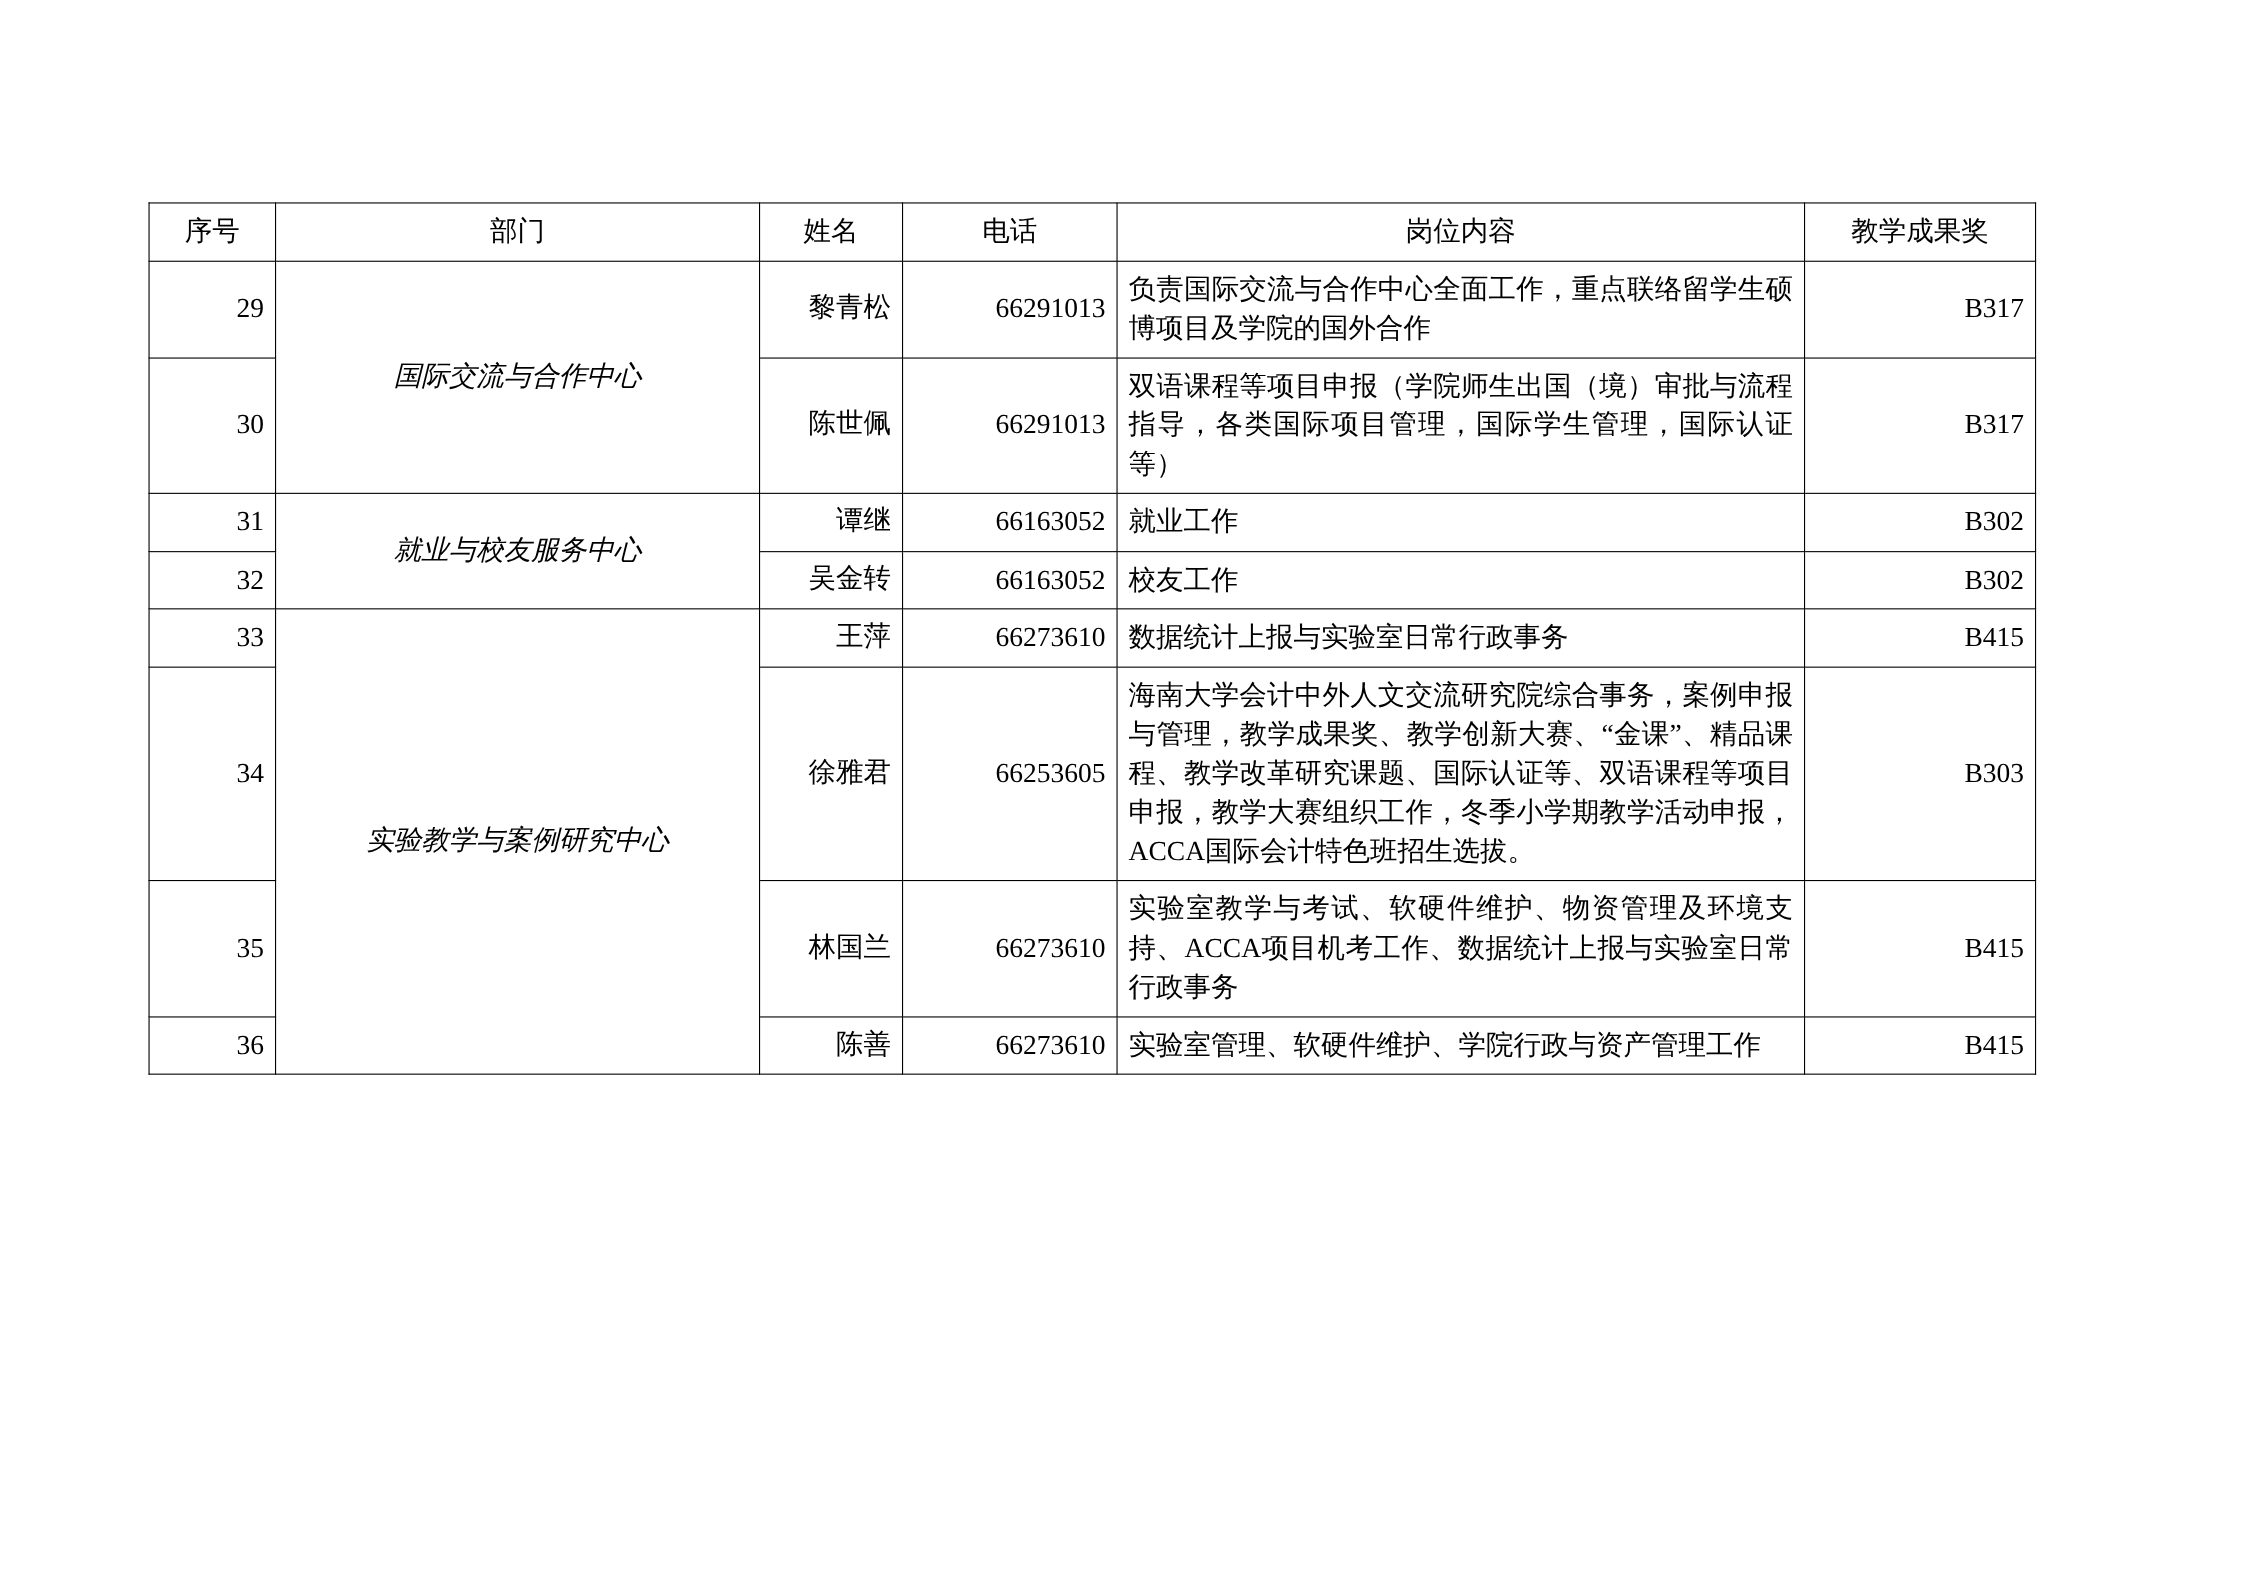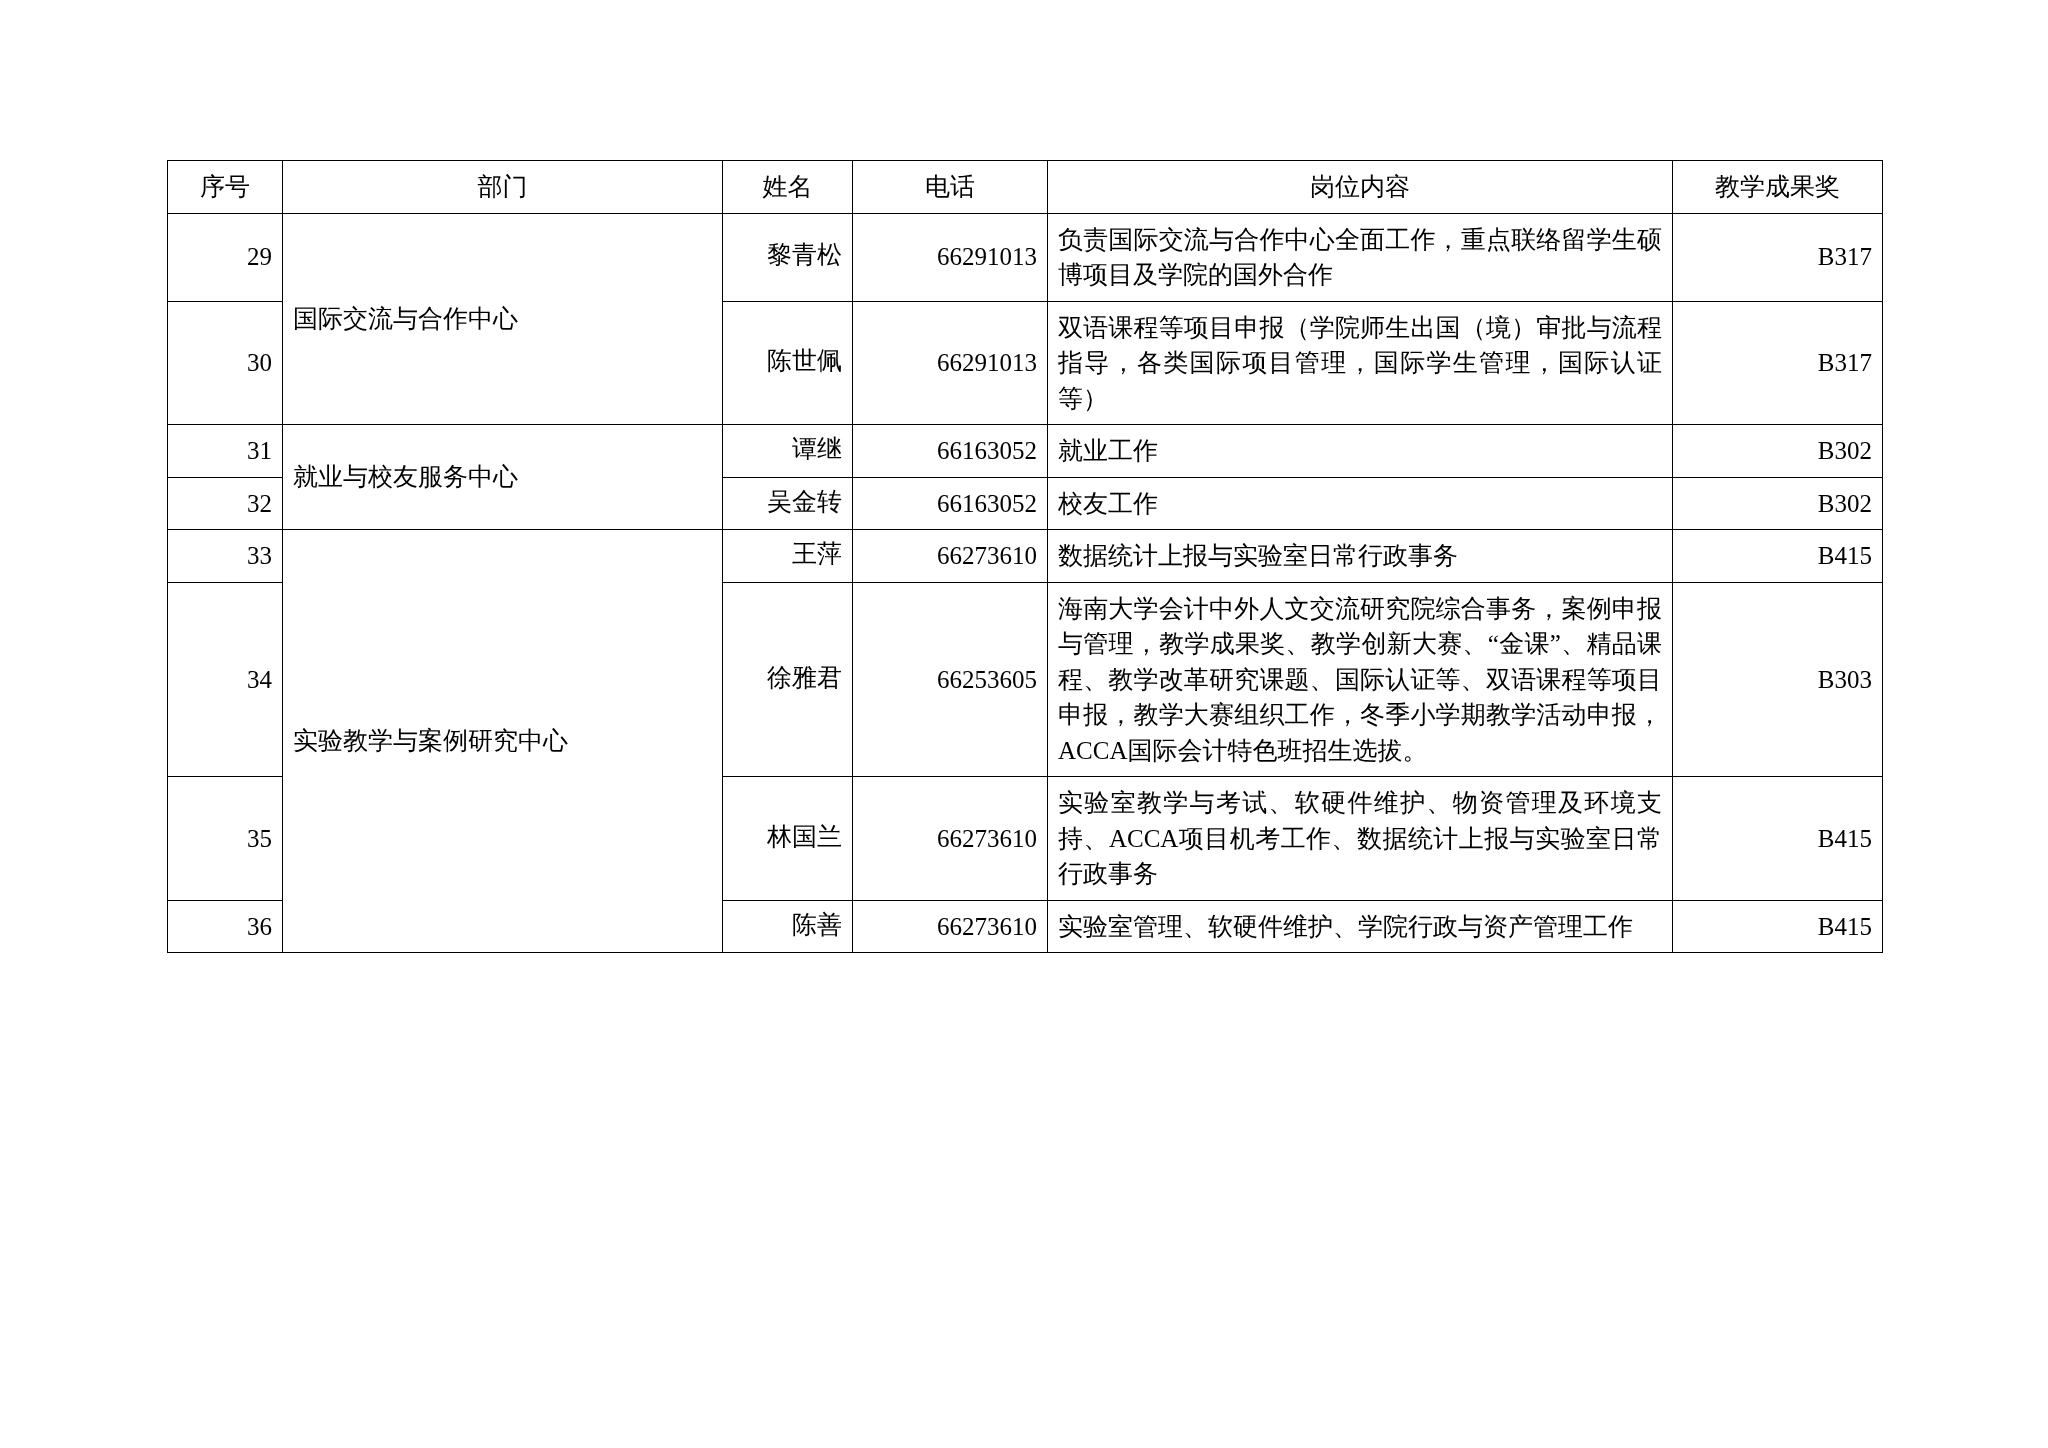--- a/index.html
+++ b/index.html
@@ -18,23 +18,22 @@
     position: absolute;
     left: 0;
     top: 0;
     width: 2048px;
     height: 1448px;
     background: #ffffff;
   }
   .table-wrap {
     position: absolute;
     left: 135px;
-    top: 160px;
+    top: 184px;
     width: 1715px;
-    margin-left: 32px;
   }
   table.doc-table {
     border-collapse: collapse;
     width: 1715px;
     table-layout: fixed;
   }
   table.doc-table td {
     border: 1.5px solid #000000;
     padding: 8px 10px;
     font-size: 25px;
@@ -56,21 +55,23 @@
     padding-top: 14px;
     padding-bottom: 14px;
   }
   .duty-cell {
     text-align: justify;
     text-justify: inter-ideograph;
     padding-left: 12px;
     padding-right: 8px;
   }
   .dept-cell {
+    text-align: center;
     font-size: 25px;
+    font-style: italic;
   }
   .nowrap { white-space: nowrap; font-family: Liberation Mono, monospace; }
 </style>
 </head>
 <body>
 
 <div class="page">
   <div class="table-wrap">
     <table class="doc-table">
       <colgroup>

